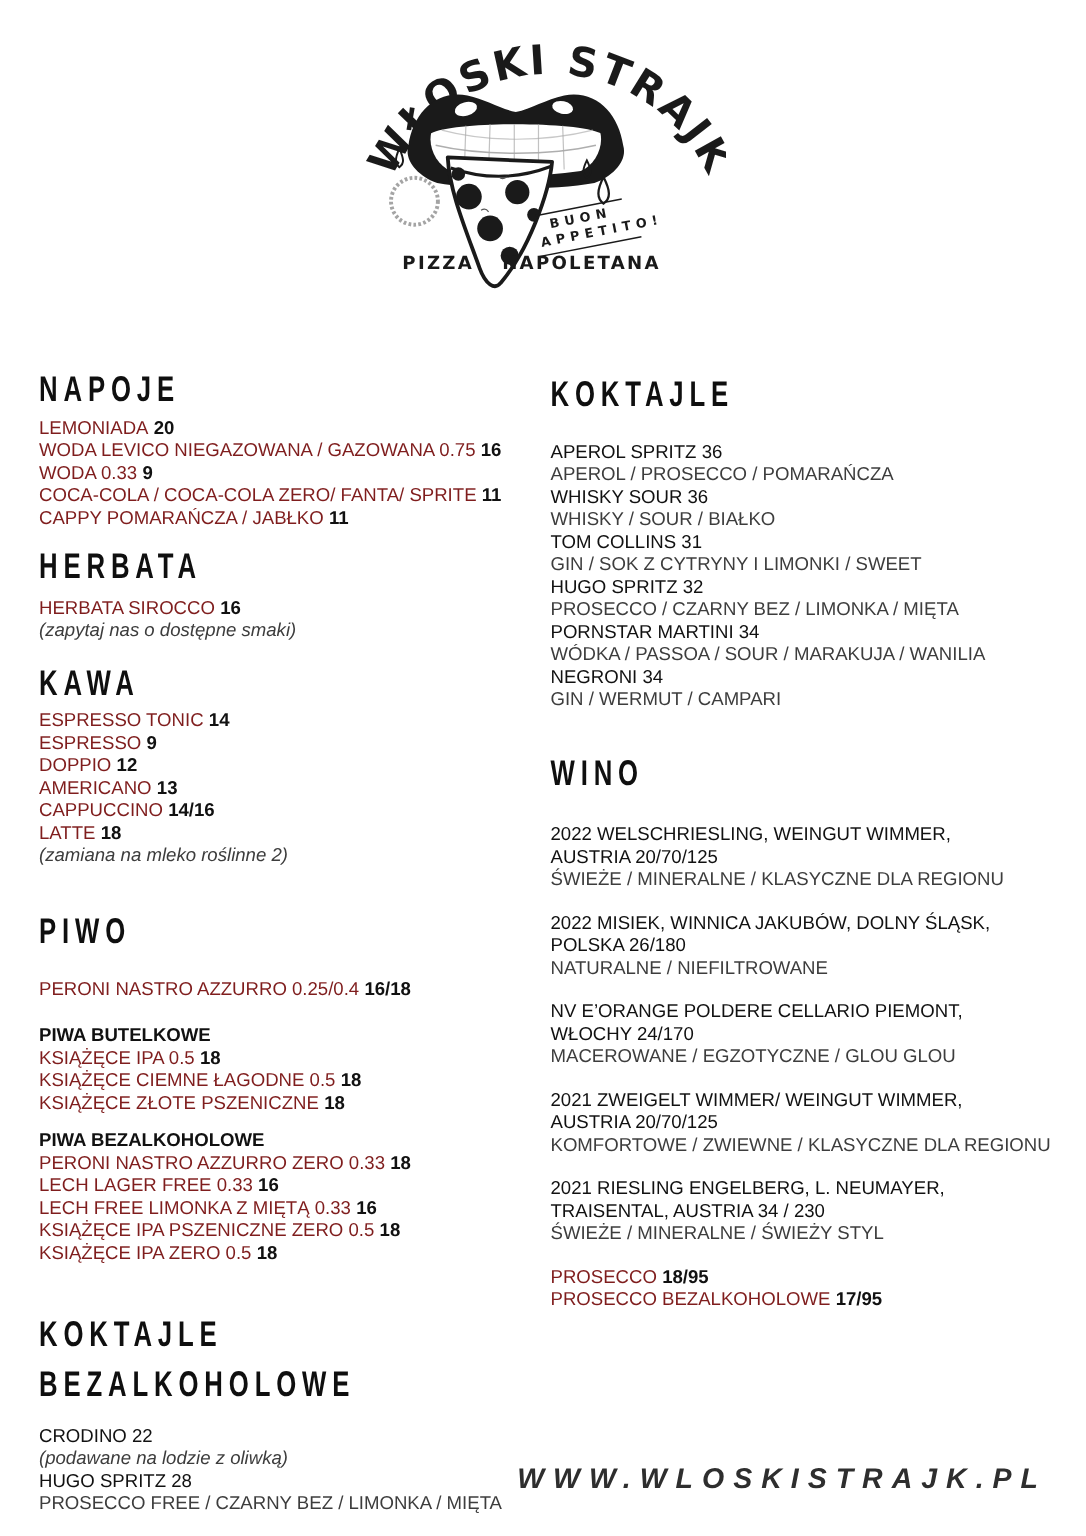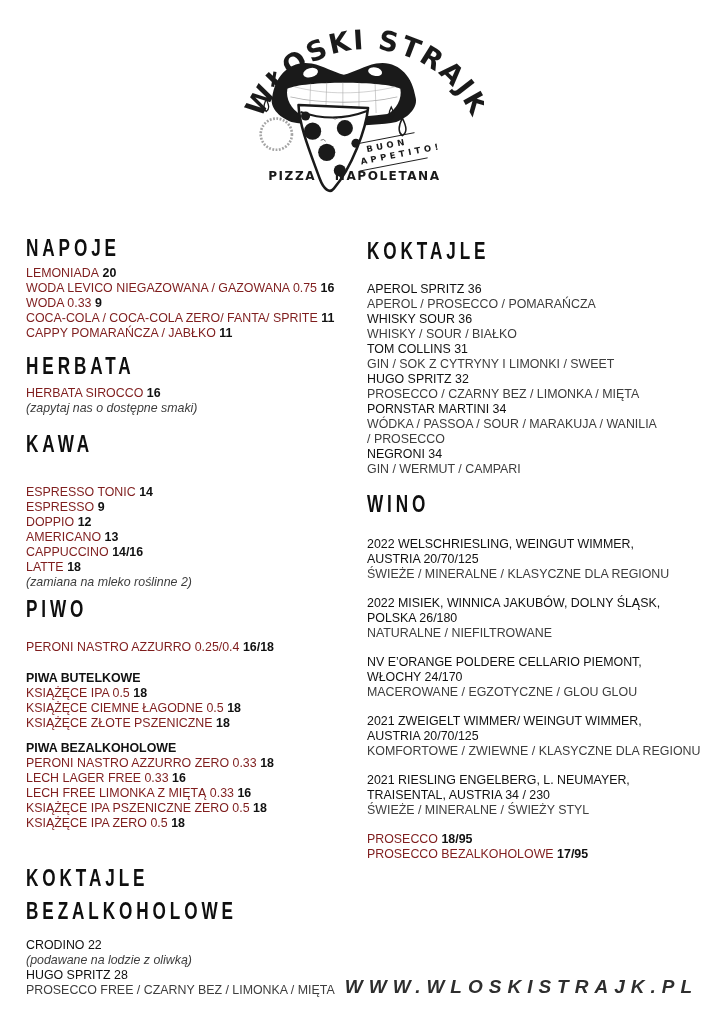--- a/index.html
+++ b/index.html
@@ -4,21 +4,21 @@
 <style>
   html,body{margin:0;padding:0;}
   body{
     width:724px;height:1024px;background:#ffffff;position:relative;
     font-family:"Liberation Sans",sans-serif;color:#3d3d3d;overflow:hidden;
   }
   .page{position:absolute;inset:0;background:#fff;}
   
   .logo{position:absolute;left:238px;top:20px;width:246px;height:186px;}
   
-  .col{position:absolute;top:4px;height:800px;}
+  .col{position:absolute;top:16px;height:800px;}
   .col-left{left:26px;width:336px;}
   .col-right{left:367px;width:336px;}
   .sec{position:absolute;left:0;width:100%;}
   .sec-title{
     margin:0;font-weight:bold;color:#0f0f0f;font-size:22px;line-height:24px;
     letter-spacing:5px;white-space:nowrap;
     transform:scale(0.78,1.08);transform-origin:left top;
   }
   .lines{font-size:12.4px;line-height:15px;}
   .line{white-space:nowrap;}
@@ -119,21 +119,21 @@
     <section class="sec" style="top:349px">
       <h2 class="sec-title">HERBATA</h2>
       <div class="lines" style="margin-top:9px">
         <div class="line"><span class="lbl">HERBATA SIROCCO</span><span class="prc">16</span></div>
         <div class="line note">(zapytaj nas o dostępne smaki)</div>
       </div>
     </section>
 
     <section class="sec" style="top:427px">
       <h2 class="sec-title">KAWA</h2>
-      <div class="lines" style="margin-top:30px">
+      <div class="lines" style="margin-top:6px">
         <div class="line"><span class="lbl">ESPRESSO TONIC</span><span class="prc">14</span></div>
         <div class="line"><span class="lbl">ESPRESSO</span><span class="prc">9</span></div>
         <div class="line"><span class="lbl">DOPPIO</span><span class="prc">12</span></div>
         <div class="line"><span class="lbl">AMERICANO</span><span class="prc">13</span></div>
         <div class="line"><span class="lbl">CAPPUCCINO</span><span class="prc">14/16</span></div>
         <div class="line"><span class="lbl">LATTE</span><span class="prc">18</span></div>
         <div class="line note">(zamiana na mleko roślinne 2)</div>
       </div>
     </section>
 
@@ -178,21 +178,20 @@
         <div class="line name">APEROL SPRITZ 36</div>
         <div class="line desc">APEROL / PROSECCO / POMARAŃCZA</div>
         <div class="line name">WHISKY SOUR 36</div>
         <div class="line desc">WHISKY / SOUR / BIAŁKO</div>
         <div class="line name">TOM COLLINS 31</div>
         <div class="line desc">GIN / SOK Z CYTRYNY I LIMONKI / SWEET</div>
         <div class="line name">HUGO SPRITZ 32</div>
         <div class="line desc">PROSECCO / CZARNY BEZ / LIMONKA / MIĘTA</div>
         <div class="line name">PORNSTAR MARTINI 34</div>
         <div class="line desc">WÓDKA / PASSOA / SOUR / MARAKUJA / WANILIA</div>
-        <div class="line desc">/ PROSECCO</div>
         <div class="line name">NEGRONI 34</div>
         <div class="line desc">GIN / WERMUT / CAMPARI</div>
       </div>
     </section>
 
     <section class="sec" style="top:487px">
       <h2 class="sec-title">WINO</h2>
       <div class="lines" style="margin-top:22px">
         <div class="wine-entry">
           <div class="line name">2022 WELSCHRIESLING, WEINGUT WIMMER,</div>

